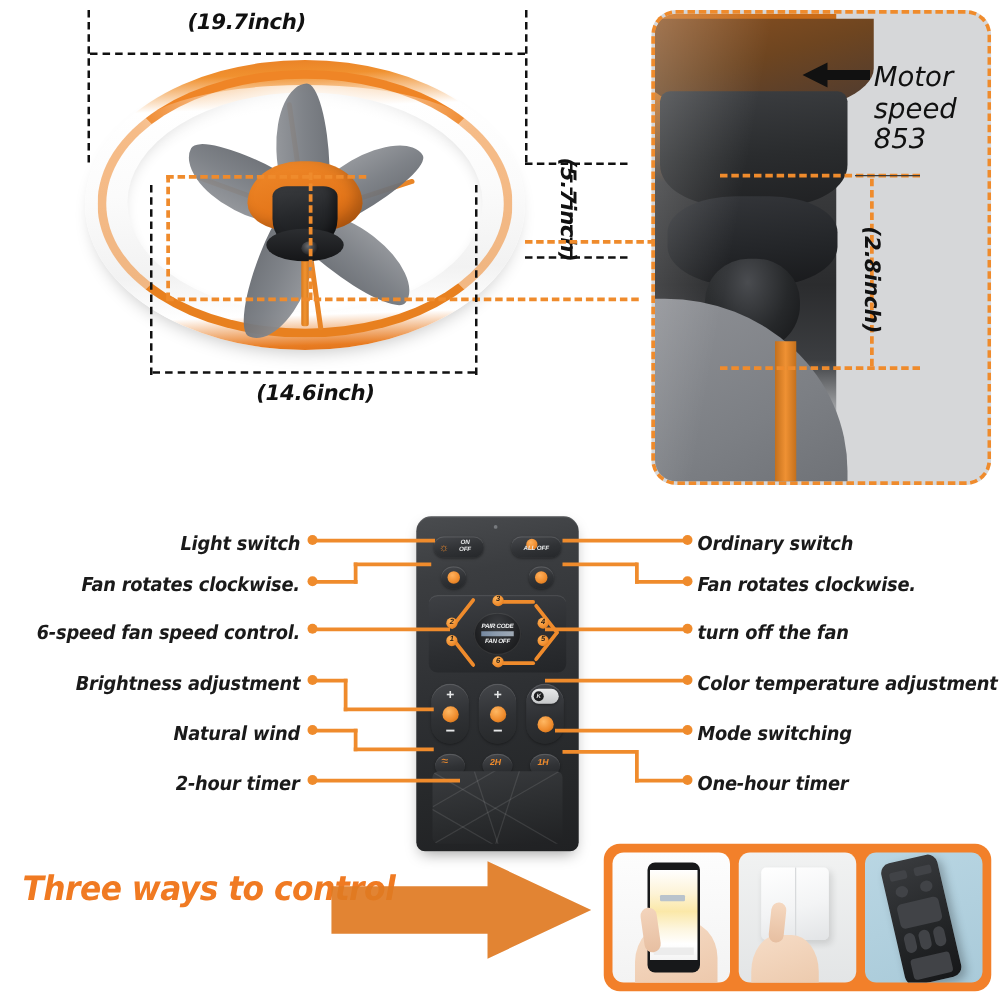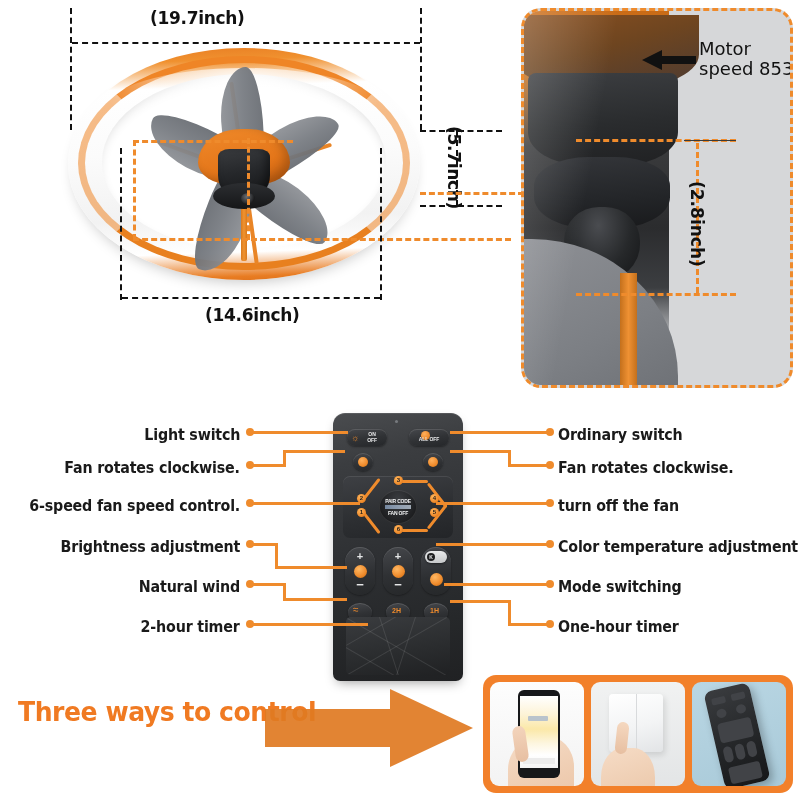--- a/index.html
+++ b/index.html
@@ -10,20 +10,21 @@
   }
   body {
     font-family: "Liberation Sans", sans-serif;
   }
   #page {
     position: relative;
     width: 800px;
     height: 800px;
     background: #ffffff;
     overflow: hidden;
+    font-style: italic;
   }
 
   
   #fan-diagram {
     position: absolute;
     left: 0; top: 0;
     width: 510px; height: 400px;
   }
 
   
@@ -254,22 +255,22 @@
   }
 
   .bp-label {
     position: absolute;
     font-family: "DejaVu Sans", sans-serif;
     font-weight: 700;
     color: #111111;
     white-space: nowrap;
   }
   #motor-speed-label {
-    left: 175px; top: 28px;
-    font-size: 18px;
+    left: 175px; top: 40px;
+    font-size: 22px;
     font-weight: 400;
     line-height: 1.12;
     white-space: normal;
     width: 96px;
   }
   #blade-height-label {
     left: 128px; top: 348px;
     font-size: 19px;
   }
   #motor-arrow {

